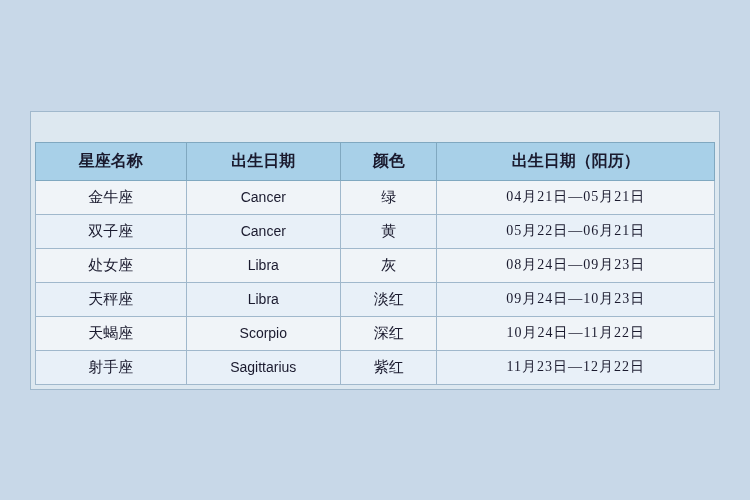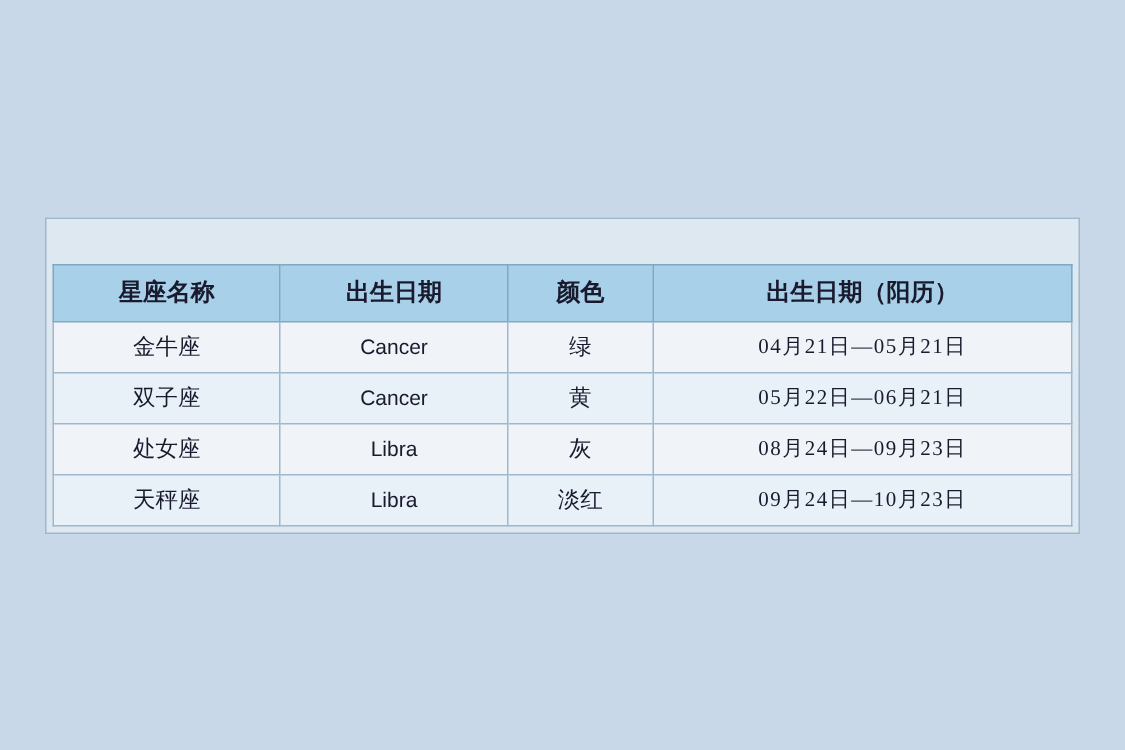--- a/index.html
+++ b/index.html
@@ -100,15 +100,27 @@
           <td>Libra</td>
           <td>灰</td>
           <td>08月24日—09月23日</td>
         </tr>
         <tr>
           <td>天秤座</td>
           <td>Libra</td>
           <td>淡红</td>
           <td>09月24日—10月23日</td>
         </tr>
+        <tr>
+          <td>天蝎座</td>
+          <td>Scorpio</td>
+          <td>深红</td>
+          <td>10月24日—11月22日</td>
+        </tr>
+        <tr>
+          <td>射手座</td>
+          <td>Sagittarius</td>
+          <td>紫红</td>
+          <td>11月23日—12月22日</td>
+        </tr>
       </tbody>
   </table>
 </div>
 
 </body></html>

